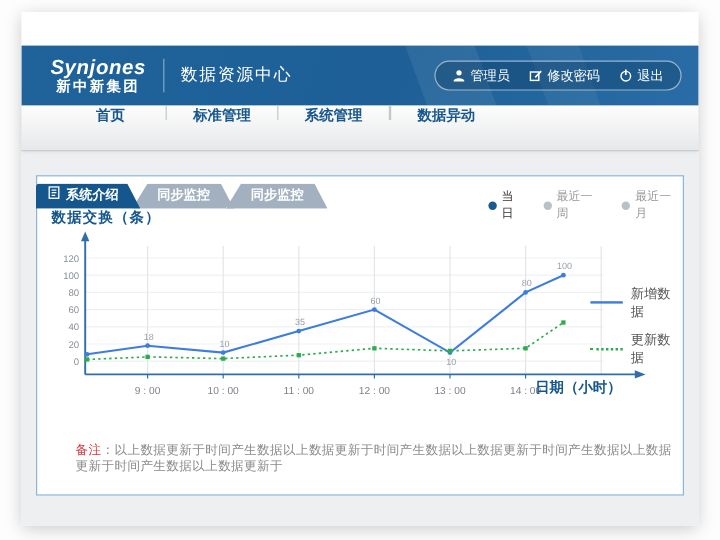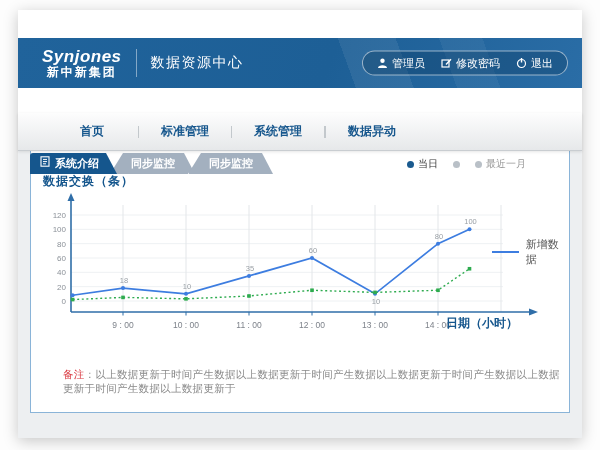--- a/index.html
+++ b/index.html
@@ -39,24 +39,24 @@
   .user-pill{
     position:absolute; right:14px; top:50%; transform:translateY(-50%);
     display:flex; align-items:center; gap:16px;
     border:1px solid rgba(255,255,255,.55); background:rgba(8,47,79,.28);
     border-radius:13px; padding:4px 14px; z-index:2;
   }
   .user-item{display:flex; align-items:center; gap:4px; color:#fff; font-size:11px; cursor:pointer; white-space:nowrap;}
   .user-item svg{display:block;}
   
   .nav{
-    height:38px; display:flex; align-items:center; padding-left:28px;
+    height:38px; display:flex; padding-left:28px;
     background:linear-gradient(#fdfdfd,#e6e8ea);
     border-bottom:1px solid #c9cdd1; box-shadow:0 1px 3px rgba(0,0,0,.10);
-    position:relative; z-index:1;margin-top:25px;
+    position:relative; z-index:1;
   }
   .nav-item{
     color:var(--nav-link); font-weight:bold; font-size:12px;
     width:92px; text-align:center; cursor:pointer;
   }
   .nav-sep{width:1px; height:12px; background:#c3c8cc;}
   
   .content{position:absolute; left:0; right:0; top:105px; bottom:0; background:#edeff1;}
   .tabs{position:absolute; left:12px; top:27px; display:flex; height:21px; z-index:2;margin-top:11px;}
   .tab{
@@ -168,20 +168,21 @@
     </div>
 
     <div class="card">
       <div class="range-filter">
         <span class="range-option selected">
           <span class="dot"></span>
           <span>当日</span>
         </span>
         <span class="range-option">
           <span class="dot"></span>
+          <span>最近一周</span>
         </span>
         <span class="range-option">
           <span class="dot"></span>
           <span>最近一月</span>
         </span>
       </div>
 
       <div class="y-axis-title">数据交换（条）</div>
 
       <svg id="chart-svg" width="515" height="152" viewBox="0 0 515 152">
@@ -249,20 +250,24 @@
           <rect x="416.7" y="75.95" width="3.6" height="3.6" fill="#2eab4f"></rect>
         </svg>
 
       <div class="x-axis-title">日期（小时）</div>
 
       <div class="chart-legend">
         <div class="legend-row">
           <span class="legend-line" style="border-top: 2px solid rgb(61, 125, 224);"></span>
           <span class="legend-label">新增数据</span>
         </div>
+        <div class="legend-row">
+          <span class="legend-line" style="border-top: 2px dotted rgb(46, 171, 79);"></span>
+          <span class="legend-label">更新数据</span>
+        </div>
       </div>
 
       <div class="note">
         <span class="note-label">备注</span><span>：以上数据更新于时间产生数据以上数据更新于时间产生数据以上数据更新于时间产生数据以上数据更新于时间产生数据以上数据更新于</span>
       </div>
     </div>
   </div>
 </div>
 
 </body></html>

